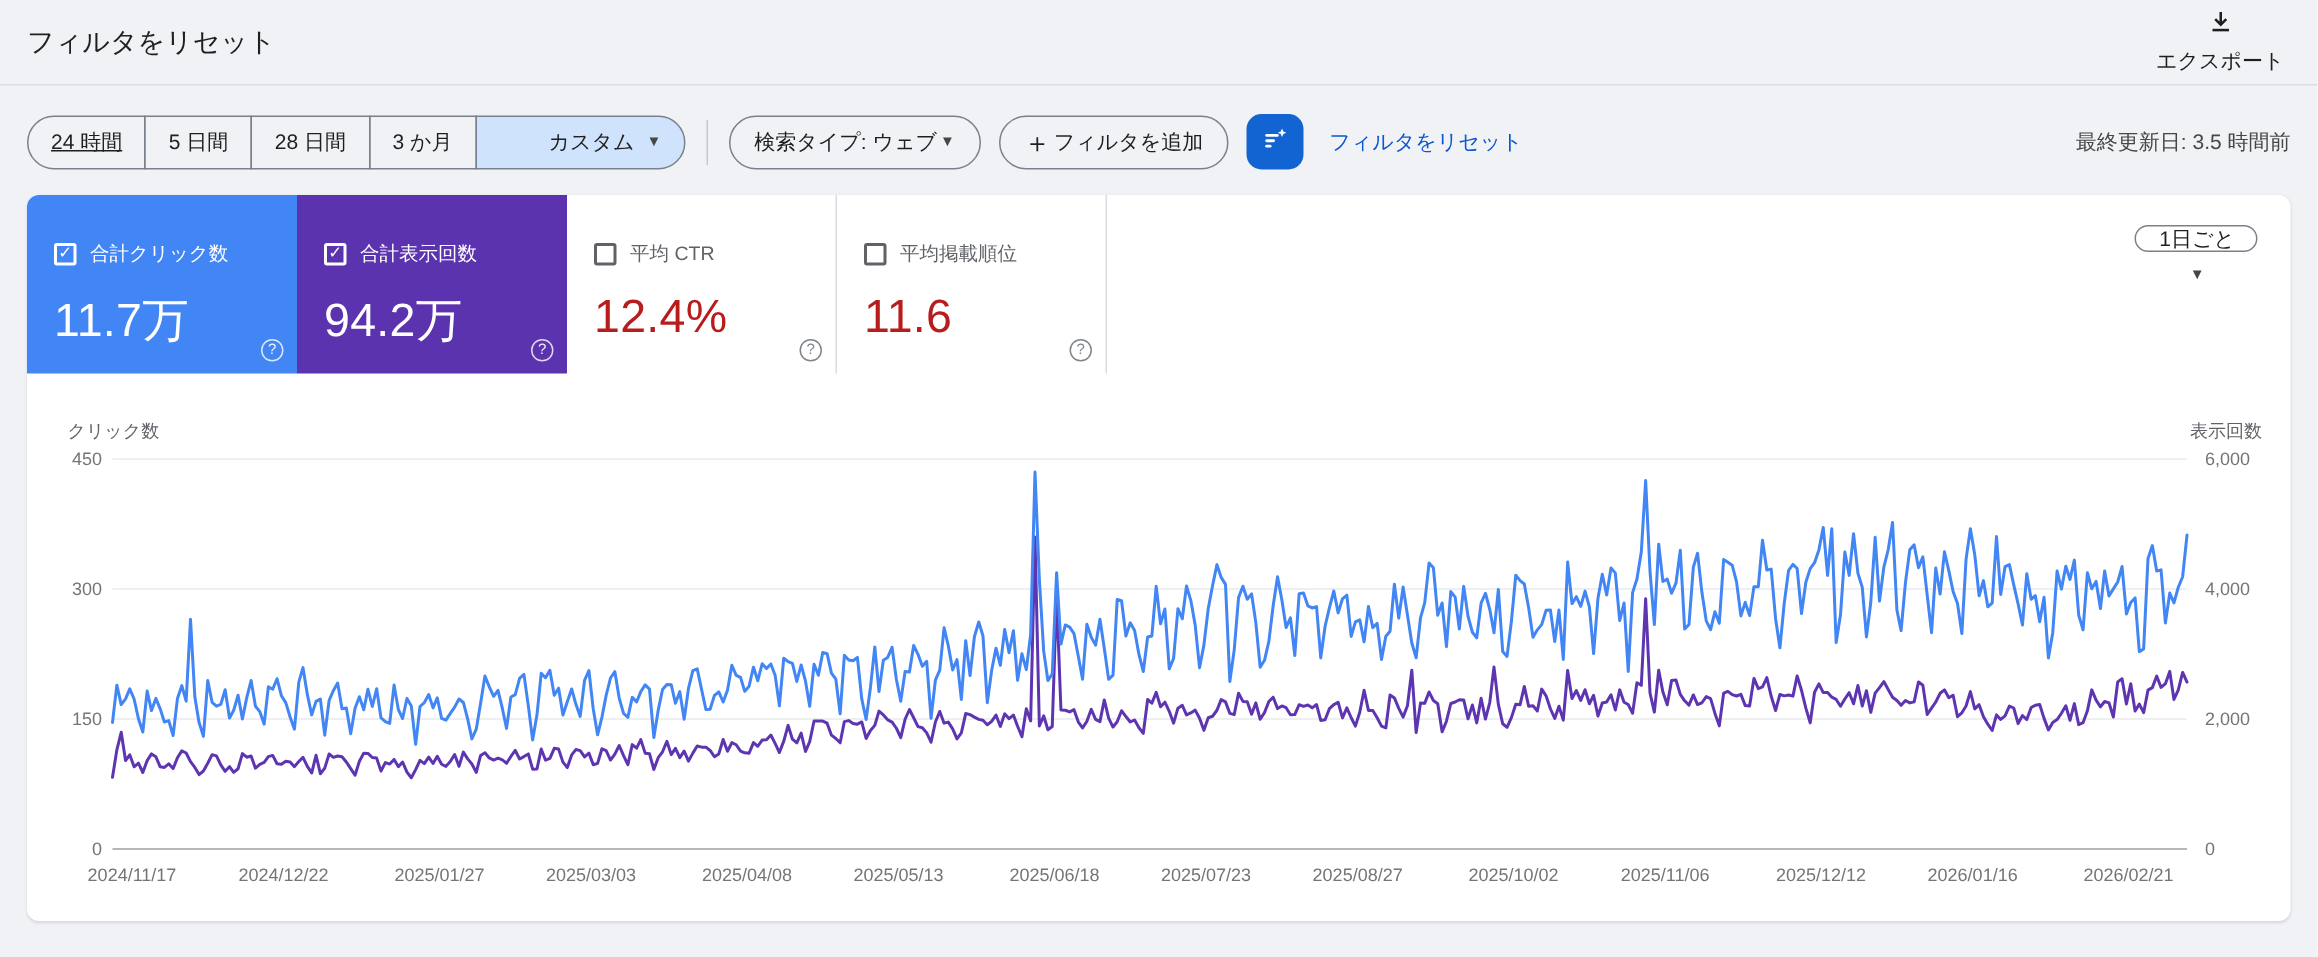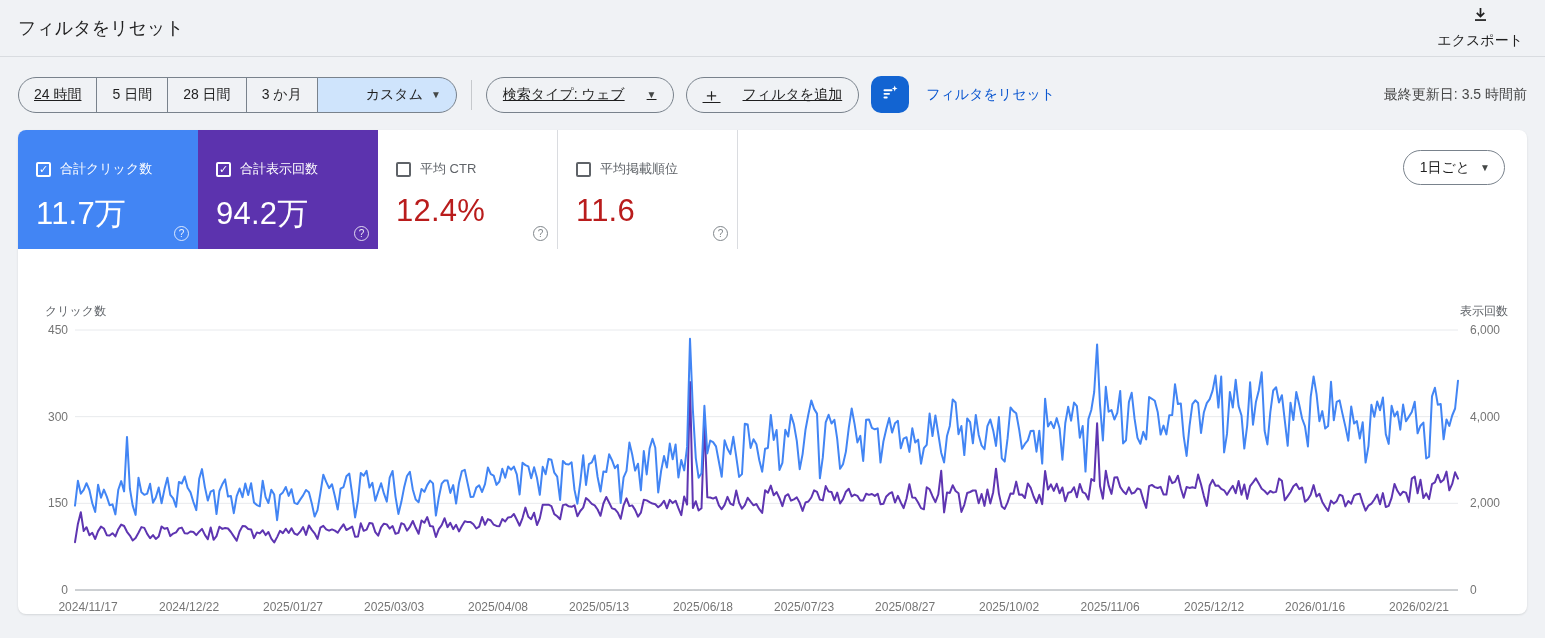--- a/index.html
+++ b/index.html
@@ -32,23 +32,22 @@
     display:flex; align-items:center; gap:8px; cursor:pointer; white-space:nowrap;
   }
   .seg-btn:first-child { border-radius:18px 0 0 18px; margin-left:0;text-decoration:underline; }
   .seg-btn:last-child  { border-radius:0 18px 18px 0;padding-left:48px; }
   .seg-btn.selected { background:#cfe4fc; border-color:#79828c; z-index:1; }
   .caret { font-size:10px; color:#444746; line-height:1; }
   .v-divider { width:1px; height:30px; background:#c6c9cd; margin:0 14px; }
   .pill-btn {
     height:36px; padding:0 16px; border:1px solid #79828c; border-radius:18px;
     background:transparent; font-size:14px; color:#1f1f1f; font-family:inherit;
-    display:flex; align-items:center; gap:22px; cursor:pointer; margin-right:12px;
+    display:flex; align-items:center; gap:2px; cursor:pointer; margin-right:12px;
     white-space:nowrap;
-    text-decoration:underline;
   }
   .plus-glyph { font-size:18px; font-weight:400; color:#1f1f1f; line-height:1; }
   .filter-sq-btn {
     width:38px; height:37px; border:none; border-radius:10px; background:#1264d2;
     display:flex; align-items:center; justify-content:center; cursor:pointer;
     margin-right:17px;
   }
   .reset-link { color:#0b57d0; font-size:14px; cursor:pointer; text-decoration:none; white-space:nowrap; }
   .last-updated { margin-left:auto; color:#474747; font-size:14px; }
   
@@ -75,26 +74,26 @@
   .metric-value { margin-top:15px; font-size:31px; letter-spacing:.2px; }
   .metric-card.unchecked .metric-value { color:#b91c1c; }
   .q-icon {
     position:absolute; right:9px; bottom:8px; width:15px; height:15px;
     border:1px solid rgba(255,255,255,.8); border-radius:50%;
     font-size:10px; display:flex; align-items:center; justify-content:center;
     color:rgba(255,255,255,.9);
   }
   .metric-card.unchecked .q-icon { border-color:#80868b; color:#80868b; }
   .interval-select {
-    position:absolute; top:20px; right:22px; height:35px; padding:0 14px 0 16px;
+    position:absolute; top:20px; right:22px; height:18px; padding:0 14px 0 16px;
     border:1px solid #79828c; border-radius:18px; background:#fff;
     font-size:14px; color:#1f1f1f; font-family:inherit;
-    display:flex; align-items:center; gap:10px; cursor:pointer;
-  }
-  .chart-wrap { position:absolute; left:0; top:148px; width:1509px; height:336px;margin-top:24px; }
+    display:flex; align-items:center; gap:10px; cursor:pointer;flex-direction:column;
+  }
+  .chart-wrap { position:absolute; left:0; top:148px; width:1509px; height:336px; }
   .chart-wrap svg { display:block; }
   text { font-family:"Liberation Sans","DejaVu Sans",sans-serif; }
 </style>
 </head>
 <body>
 
 <div class="header">
   <div class="page-title">フィルタをリセット</div>
   <button class="export-btn">
     <span>

